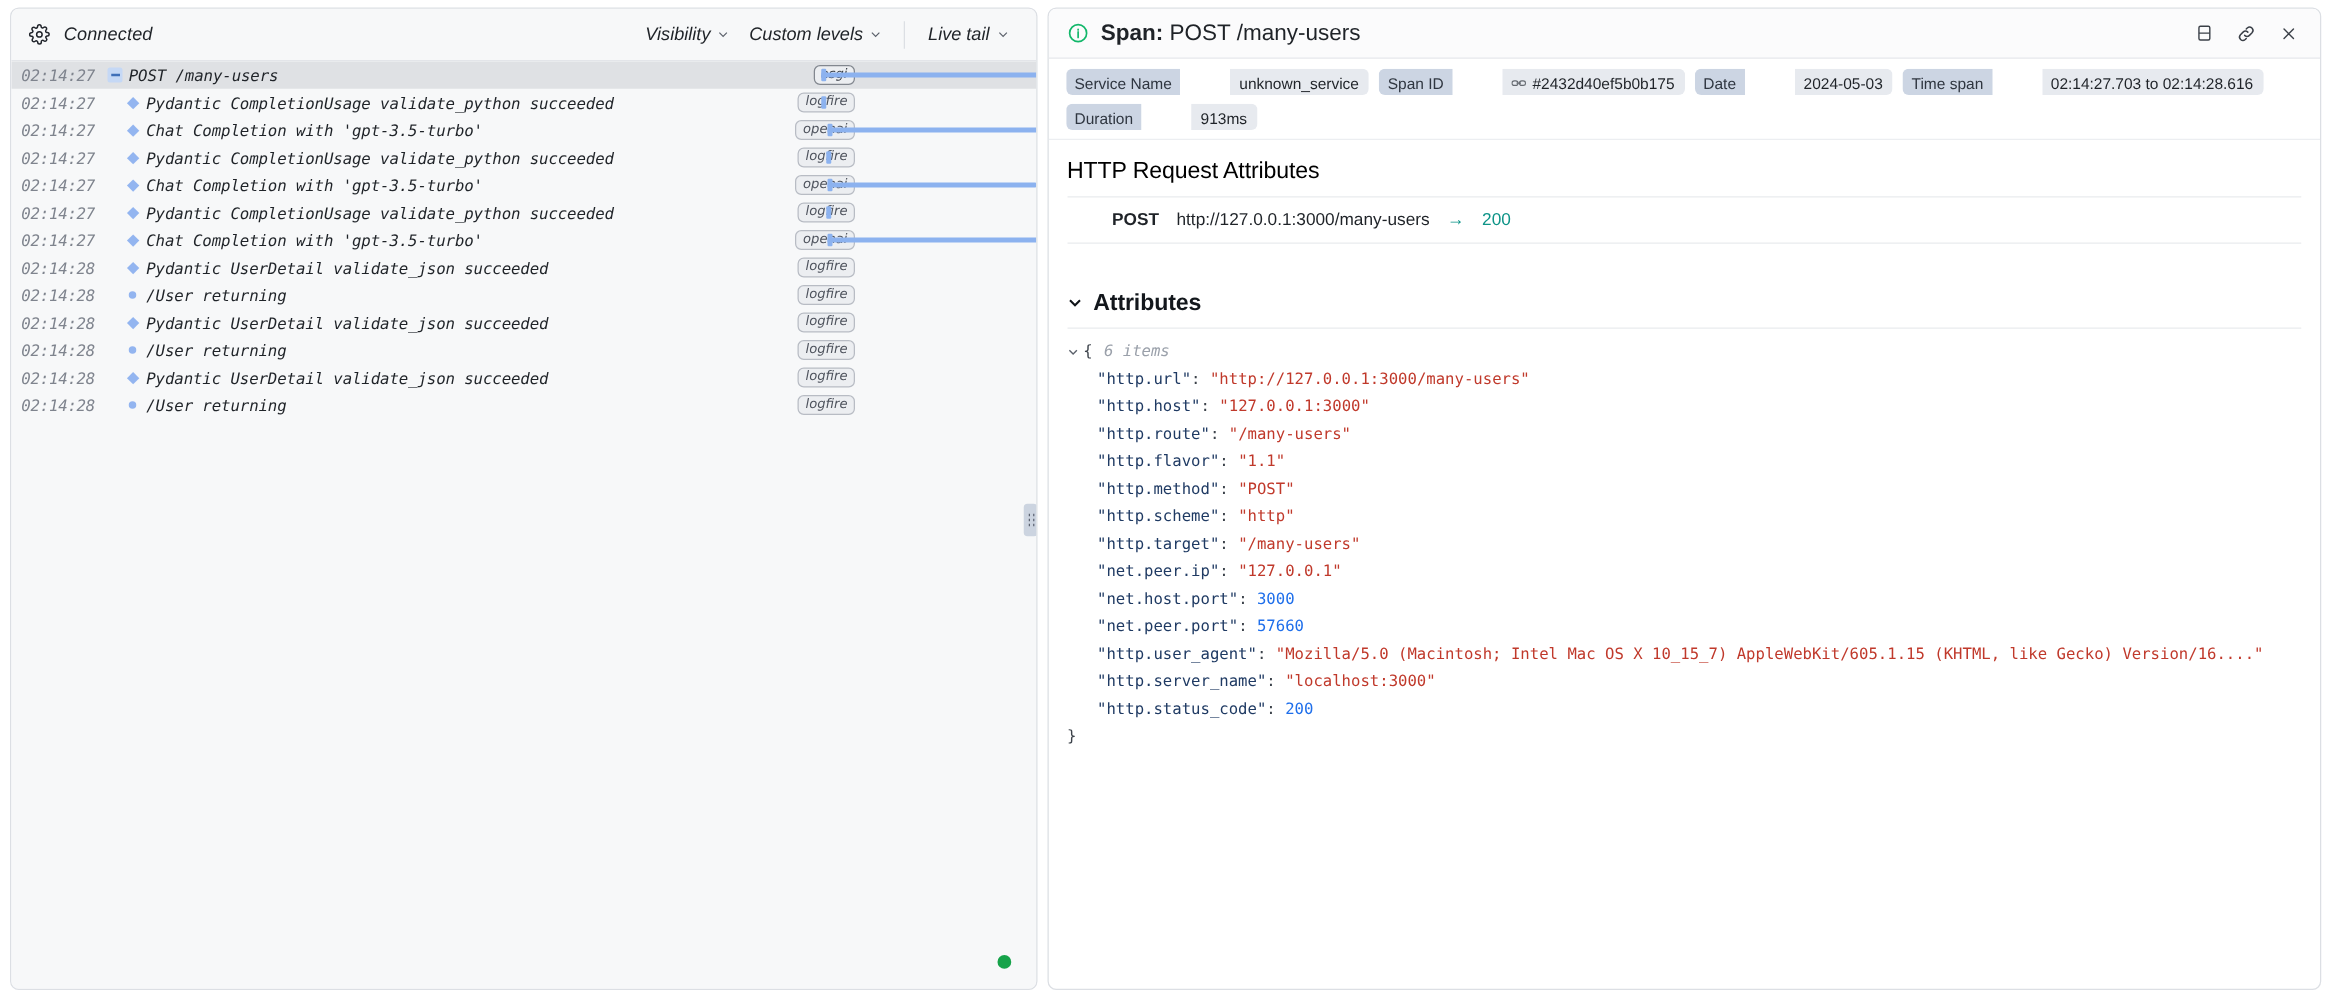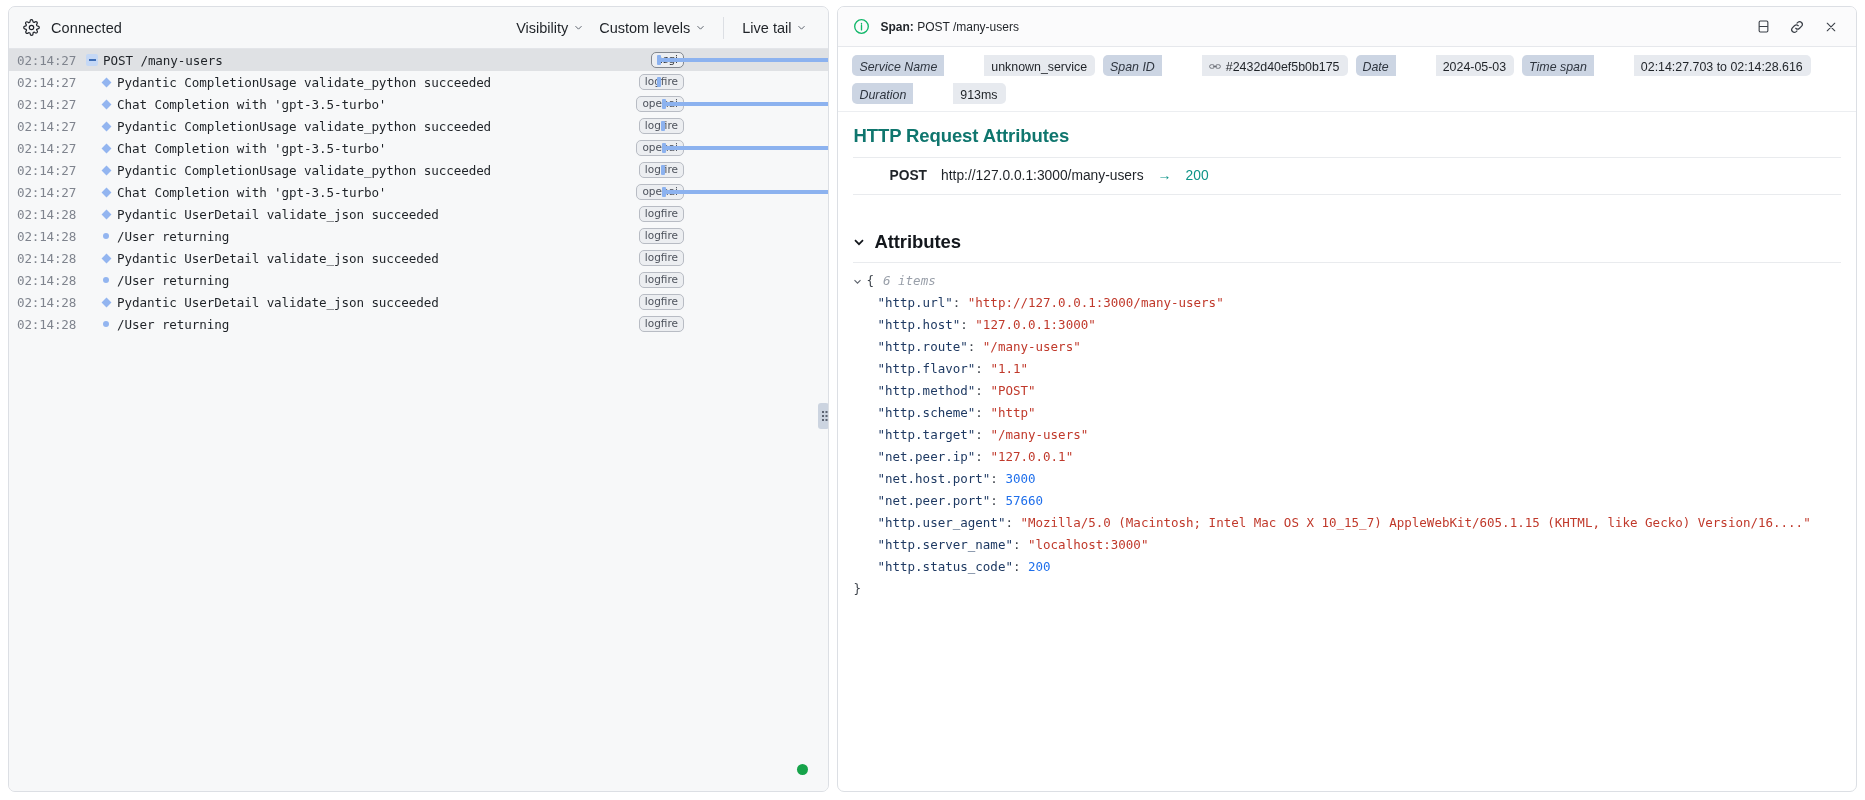--- a/index.html
+++ b/index.html
@@ -21,20 +21,21 @@
   .left-panel {
     width: 926px;
     height: 786px;
     border: 1px solid #dcdfe4;
     border-radius: 7px;
     background: #f7f8f9;
     display: flex;
     flex-direction: column;
     overflow: hidden;
     position: relative;
+    font-style: italic;
   }
   .toolbar {
     height: 42px;
     display: flex;
     align-items: center;
     padding: 0 14px;
     border-bottom: 1px solid #e3e5e9;
     background: #f7f8f9;
     flex: 0 0 auto;
   }
@@ -203,21 +204,21 @@
     align-items: center;
     padding: 0 15px;
     border-bottom: 1px solid #e6e8ec;
     background: #fbfbfc;
     flex: 0 0 auto;
   }
   .info-icon {
     width: 17px; height: 17px; flex: 0 0 auto; margin-right: 10px;
   }
   .span-title {
-    font-size: 12px; color: #1f2328;
+    font-size: 18px; color: #1f2328;
   }
   .span-title b { font-weight: 700; }
   .hdr-spacer { flex: 1 1 auto; }
   .hdr-icon {
     width: 20px; height: 20px;
     margin-left: 14px;
     display: flex; align-items: center; justify-content: center;
     cursor: pointer;
     color: #3b4048;
   }
@@ -234,21 +235,20 @@
     display: flex;
     align-items: stretch;
     border-radius: 5px;
     overflow: hidden;
     height: 21px;
     font-size: 12.4px;
   }
   .chip .k {
     background: #ccd5e3;
     color: #2f3640;
-    font-style: italic;
     padding: 2px 7px 0 7px;
     display: flex; align-items: center;
     white-space: nowrap;
   }
   .chip .v {
     background: #e7eaef;
     color: #1f2328;
     padding: 2px 8px 0 7px;
     display: flex; align-items: center; gap: 5px;
     white-space: nowrap;
@@ -273,22 +273,22 @@
   }
   .tab.active { color: #1f2328; border-bottom-color: #3a3f47; }
 
   .detail-body {
     flex: 1 1 auto;
     overflow: hidden;
     padding: 13px 15px 0 15px;
   }
   .section-title {
     font-size: 18.5px;
-    font-weight: 700;
-    color: #0f766e;
+    font-weight: 400;
+    color: #000000;
     letter-spacing: -0.1px;
     margin-bottom: 10px;
   }
   .req-line {
     display: flex;
     align-items: center;
     gap: 14px;
     font-size: 13.8px;
     padding: 9px 0 11px 12px;
     border-top: 1px solid #e9ebee;

